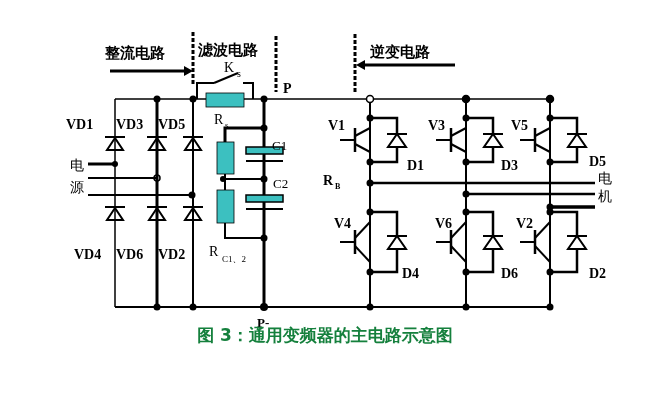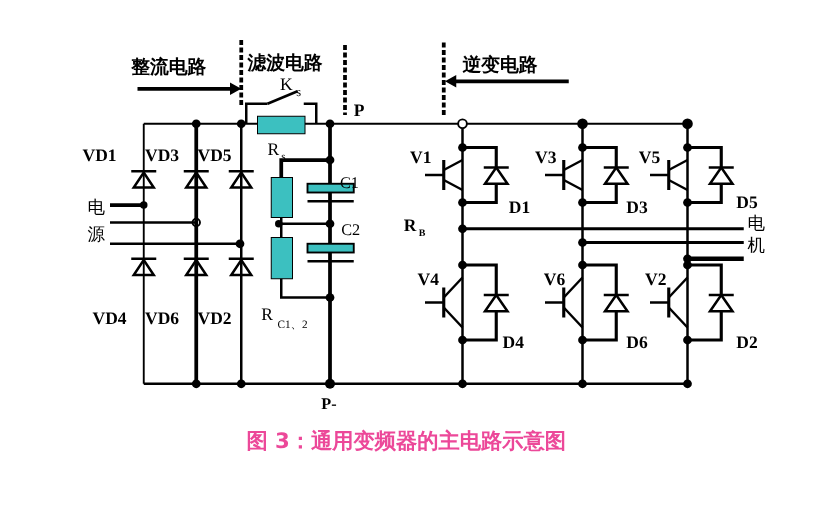--- a/index.html
+++ b/index.html
@@ -3,22 +3,22 @@
 <meta charset="utf-8">
 <style>
   html, body { margin:0; padding:0; background:#ffffff; }
   body { width:650px; height:405px; overflow:hidden; position:relative;
          font-family:"DejaVu Serif", serif; }
   #diagram { position:absolute; left:0; top:0; }
   .lbl { font-family:"Liberation Serif", serif; font-weight:bold; fill:#000; }
   .lbl-thin { font-family:"Liberation Serif", serif; fill:#000; }
   .cjk { font-family:"DejaVu Sans", sans-serif; font-weight:bold; fill:#000; }
   .cjk-thin { font-family:"DejaVu Sans", sans-serif; fill:#000; }
-  .caption { position:absolute; left:0; width:650px; top:341px; text-align:center;
-             font-family:"DejaVu Sans", sans-serif; font-weight:bold; font-size:17px; color:#ec4899; }
+  .caption { position:absolute; left:0; width:650px; top:324px; text-align:center;
+             font-family:"DejaVu Sans", sans-serif; font-weight:bold; font-size:17px; color:#15803d; }
 </style>
 </head>
 <body>
 
 <svg id="diagram" width="650" height="405" viewBox="0 0 650 405">
 
   <text class="cjk" x="105" y="58" font-size="15">整流电路</text>
   <text class="cjk" x="198" y="55" font-size="15">滤波电路</text>
   <text class="cjk" x="370" y="57" font-size="15">逆变电路</text>
 

